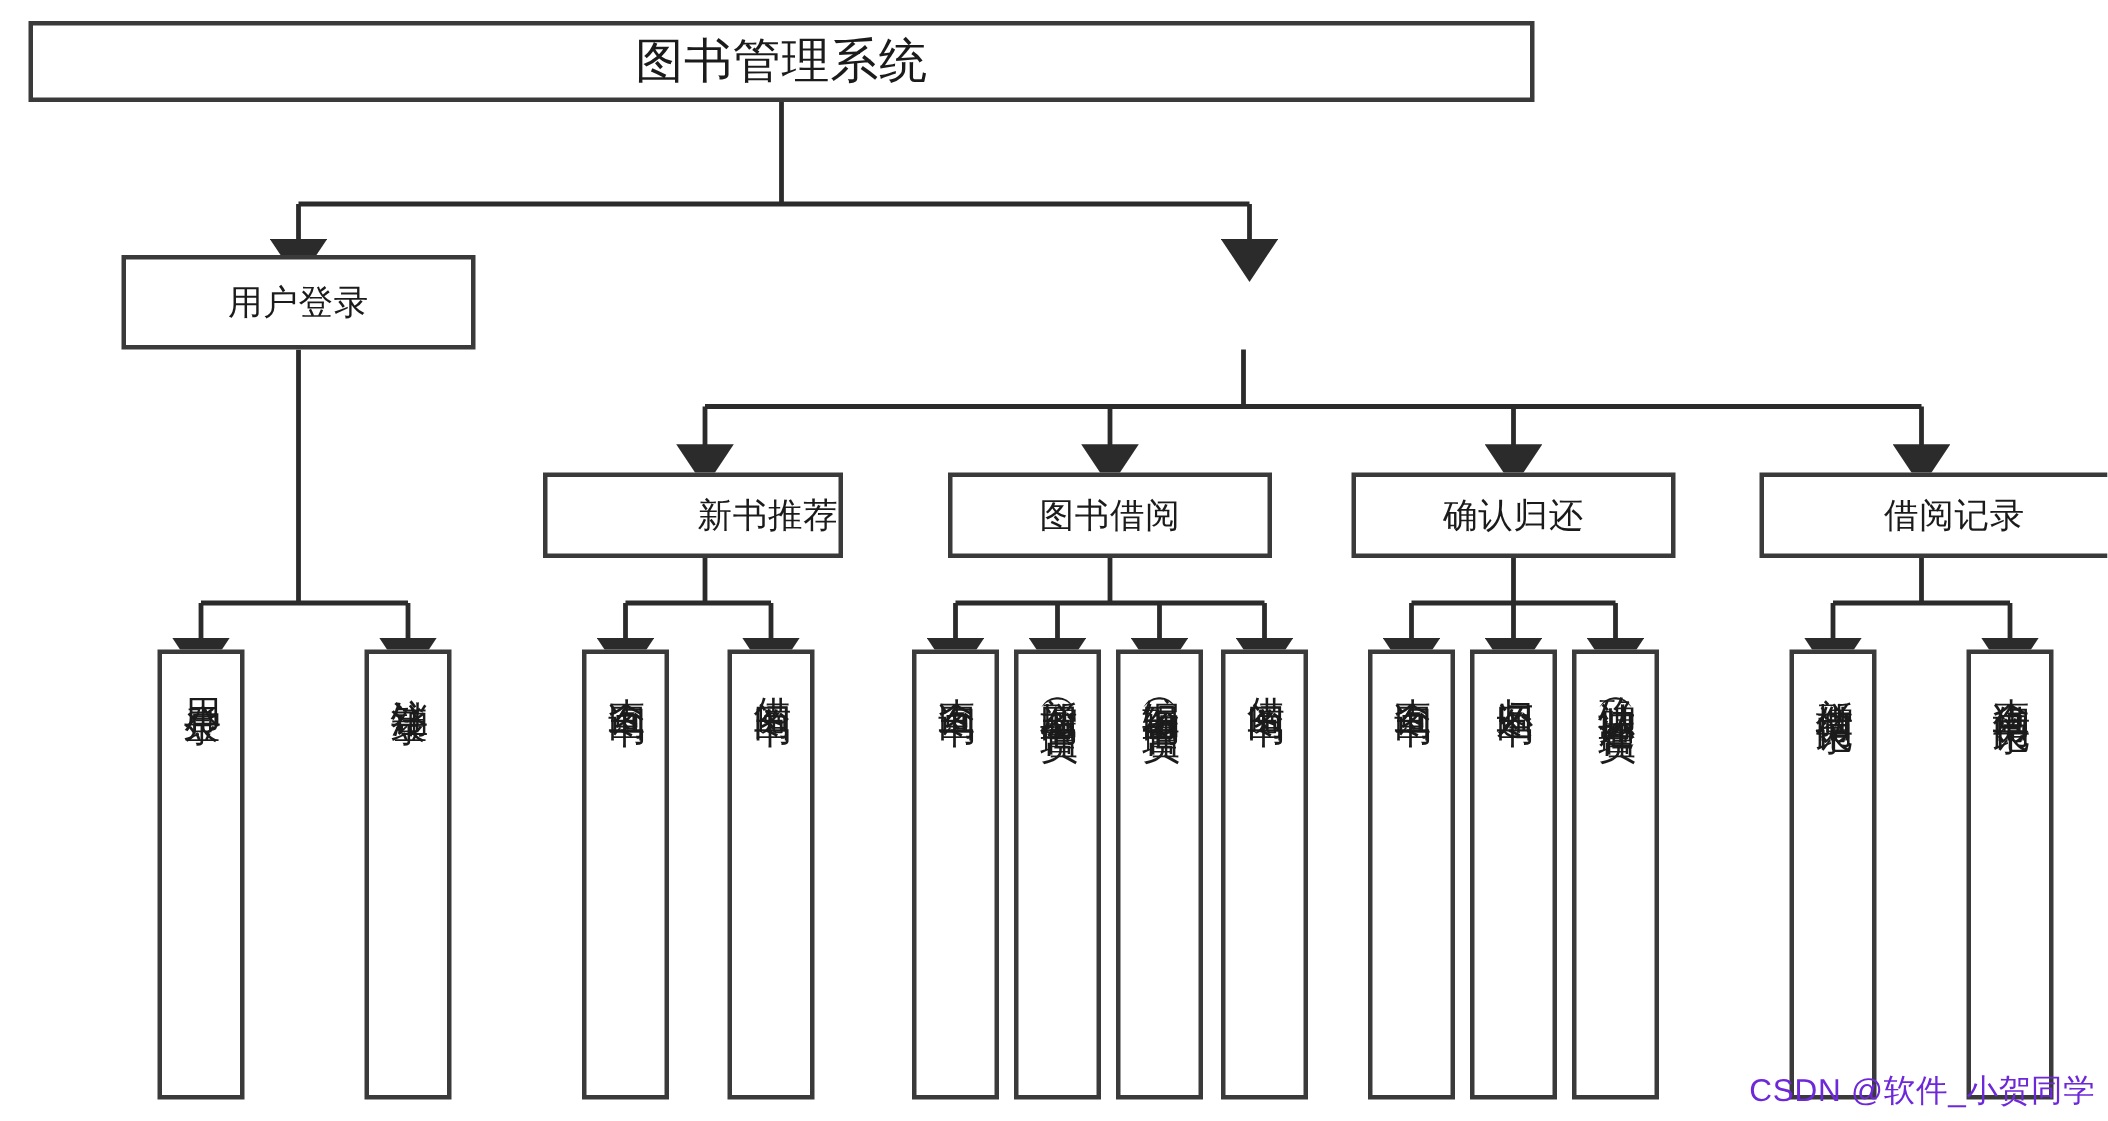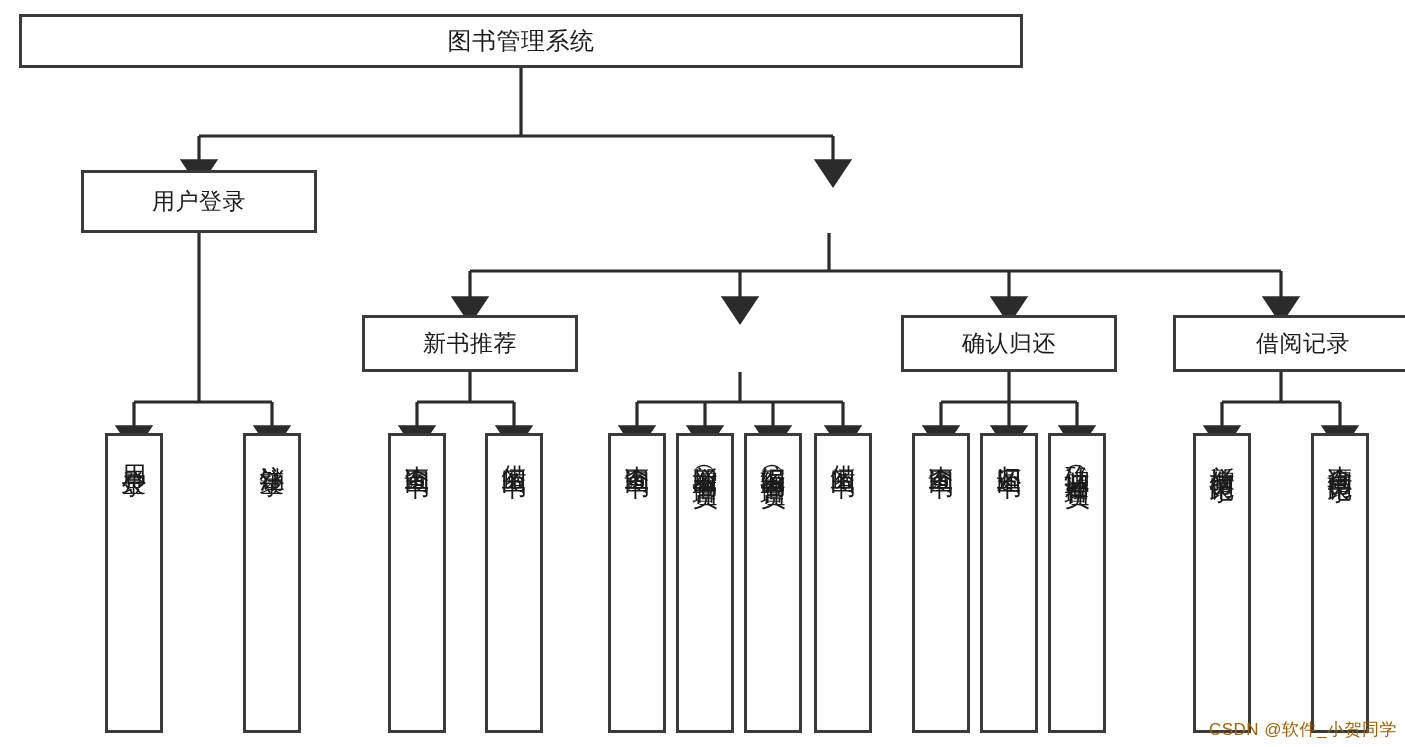--- a/index.html
+++ b/index.html
@@ -40,41 +40,41 @@
     line-height: 1.18;
     text-align: center;
     white-space: nowrap;
   }
   
   .node.horiz .label {
     font-size: 23px;
     letter-spacing: 0.5px;
   }
   .node.root .label {
-    font-size: 24px;
+    font-size: 32px;
   }
   
   .node.vert {
     align-items: flex-start;
     padding-top: 9px;
   }
   .node.vert .label {
     writing-mode: vertical-rl;
     text-orientation: upright;
     font-size: 25px;
     line-height: 1.0;
     letter-spacing: 3px;
     white-space: nowrap;
   }
   #watermark {
     position: absolute;
     right: 8px;
     bottom: 6px;
-    font-size: 17px;
-    color: #a16207;
+    font-size: 21px;
+    color: #6d28d9;
     letter-spacing: 0.5px;
     white-space: nowrap;
   }
 </style>
 </head>
 <body>
 
 <div id="canvas">
 
   <svg id="wires" viewBox="0 0 1405 747" xmlns="http://www.w3.org/2000/svg">
@@ -128,22 +128,25 @@
   </svg>
 
   <div class="node horiz root" style="left:19px; top:14px; width:1004px; height:54px;">
     <span class="label">图书管理系统</span>
   </div>
 
   <div class="node horiz" style="left:81px; top:170px; width:236px; height:63px;">
     <span class="label">用户登录</span>
   </div>
 
-  <div class="node horiz" style="left:362px; top:315px; width:216px; height:57px;">
+  <div class="node horiz" style="left:362px; top:315px; width:200px; height:57px;justify-content:flex-end;">
     <span class="label">新书推荐</span>
+  </div>
+  <div class="node horiz" style="left:632px; top:315px; width:216px; height:57px;">
+    <span class="label">图书借阅</span>
   </div>
   <div class="node horiz" style="left:901px; top:315px; width:216px; height:57px;">
     <span class="label">确认归还</span>
   </div>
   <div class="node horiz" style="left:1173px; top:315px; width:260px; height:57px;">
     <span class="label">借阅记录</span>
   </div>
 
   <div class="node vert" style="left:105px; top:433px; width:58px; height:300px;">
     <span class="label">用户登录</span>

